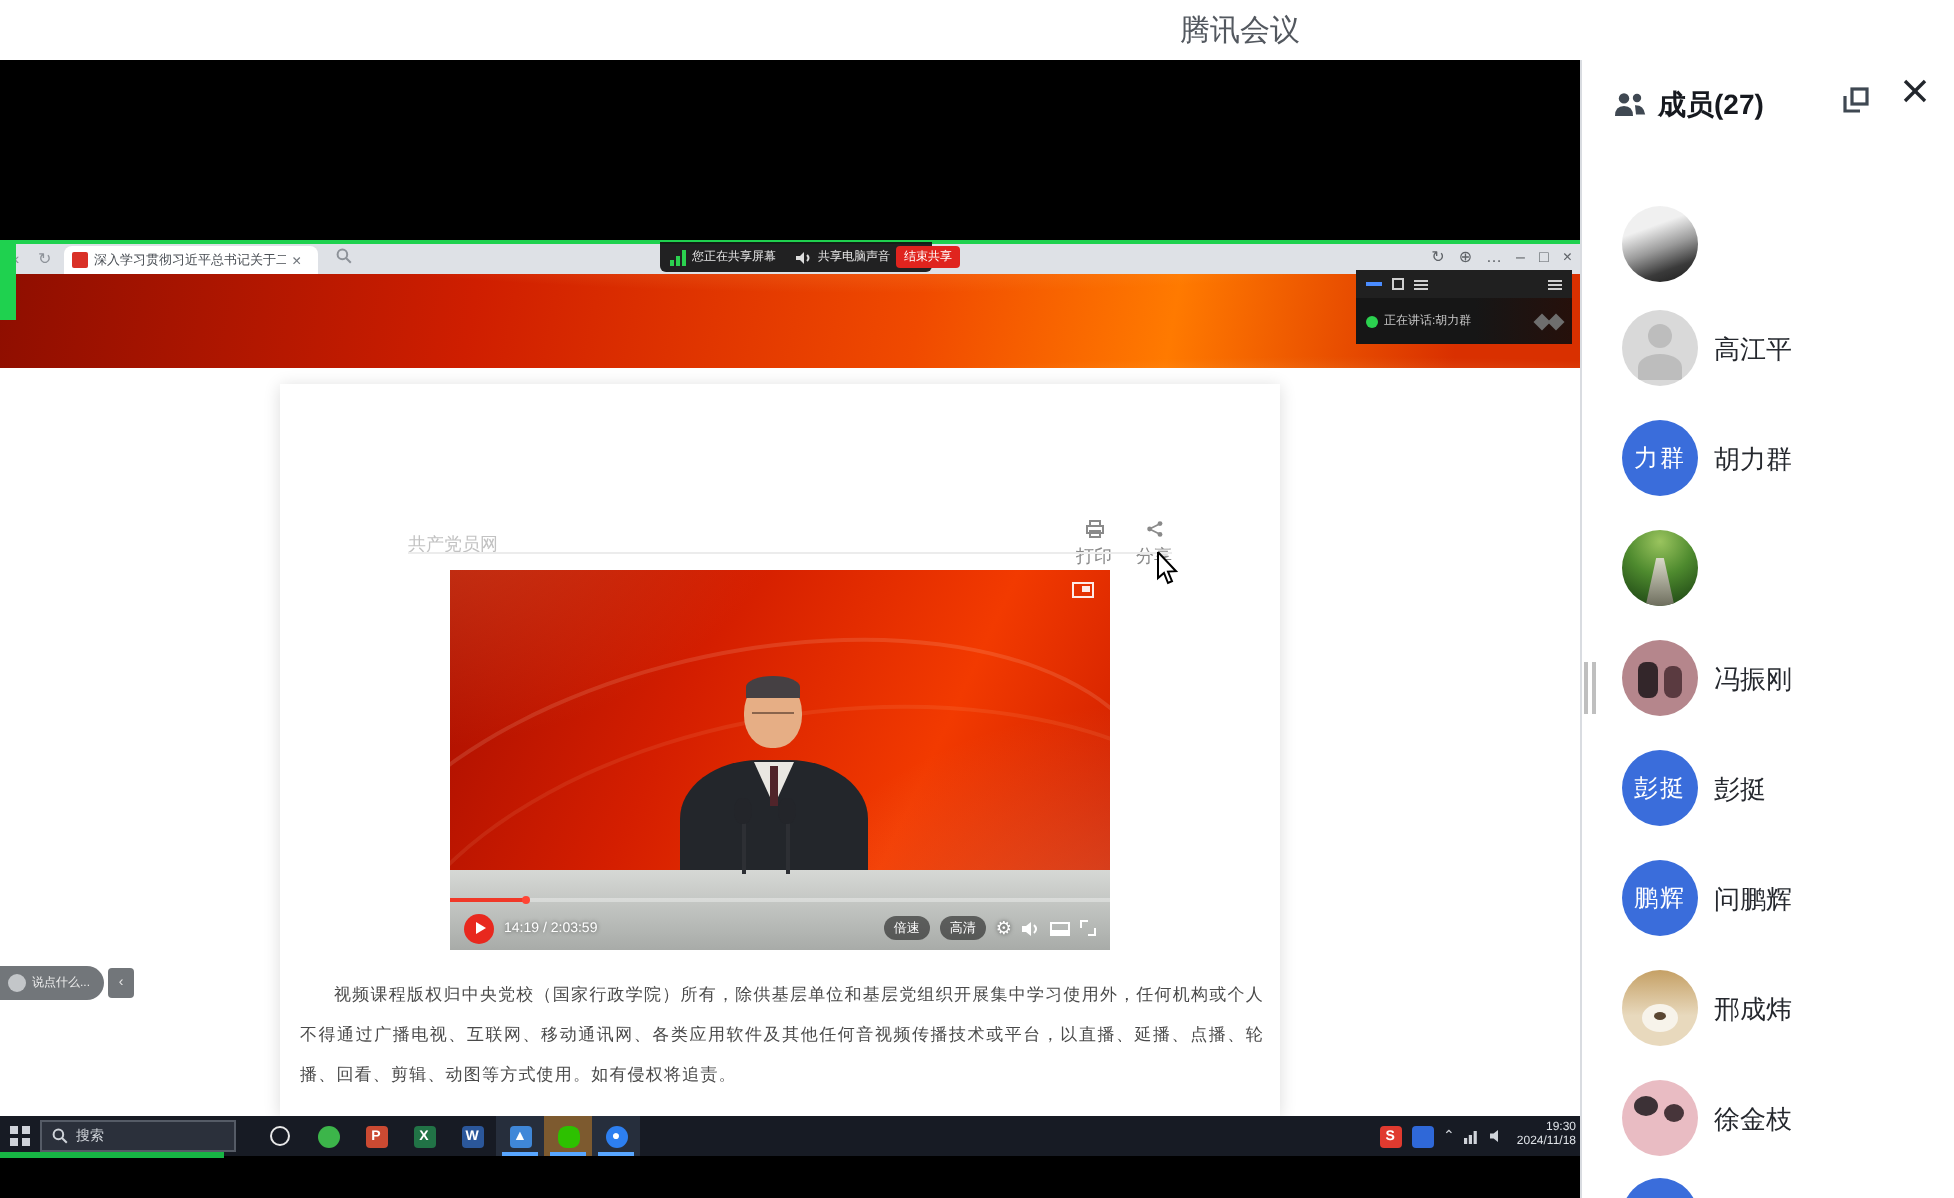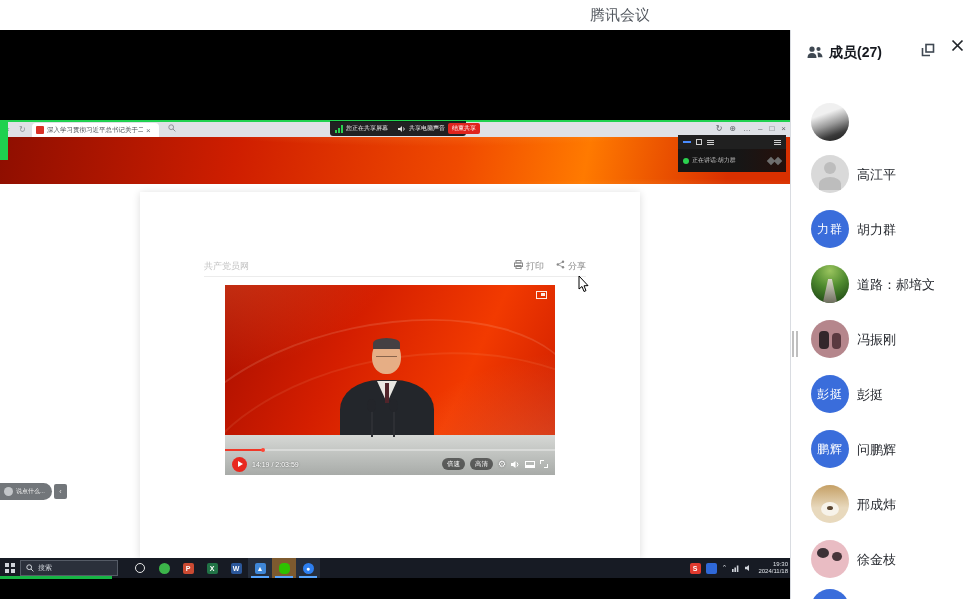--- a/index.html
+++ b/index.html
@@ -59,21 +59,21 @@
 
   
   .page { position:absolute; left:0; top:154px; width:790px; height:374px; background:#fff; z-index:1; }
   .card { position:absolute; left:140px; top:162px; width:500px; height:366px; background:#fff;
           box-shadow:0 1px 8px rgba(0,0,0,.14); z-index:2; }
   .article-title { position:absolute; left:64px; top:16px; width:386px; font-size:14.5px; font-weight:bold;
                    color:#1a1a1a; line-height:1.55; letter-spacing:.3px; }
   .meta { position:absolute; left:64px; top:68px; width:382px; display:flex; align-items:center;
           font-size:9px; color:#c2c2c2; }
   .meta-actions { margin-left:auto; display:flex; gap:12px; color:#8a8a8a; align-items:center; }
-  .meta-actions .act { display:flex; gap:3px; align-items:flex-start; }
+  .meta-actions .act { display:flex; gap:3px; align-items:center;flex-direction:column; }
   .meta-rule { position:absolute; left:64px; top:84px; width:382px; height:1px; background:#ececec; }
 
   
   .video { position:absolute; left:225px; top:255px; width:330px; height:190px; overflow:hidden; z-index:3;
     background:
       radial-gradient(150% 190% at 110% 120%, rgba(255,200,140,.22) 20%, rgba(255,200,140,0) 45%),
       radial-gradient(120% 160% at -10% -40%, rgba(255,120,60,.35) 20%, rgba(255,120,60,0) 55%),
       linear-gradient(115deg,#a80e00,#d41e00 35%,#f23a00 68%,#c81800); }
   .swoosh { position:absolute; border:2px solid rgba(255,230,200,.14); border-radius:50%; }
   .sw1 { width:420px; height:220px; left:-60px; top:40px; transform:rotate(-12deg); }
@@ -325,20 +325,21 @@
           <svg width="9" height="9" viewBox="0 0 9 9">
               <polygon points="0,3 2,3 4.5,1 4.5,8 2,6 0,6" fill="#fff"></polygon>
               <path d="M6 2.5 Q8 4.5 6 6.5" stroke="#fff" stroke-width="1" fill="none"></path>
             </svg>
         </span>
         <span class="theater-ico"></span>
         <span class="fs-ico"></span>
       </div>
     </div>
 
+    <div class="copyright">视频课程版权归中央党校（国家行政学院）所有，除供基层单位和基层党组织开展集中学习使用外，任何机构或个人不得通过广播电视、互联网、移动通讯网、各类应用软件及其他任何音视频传播技术或平台，以直播、延播、点播、轮播、回看、剪辑、动图等方式使用。如有侵权将追责。</div>
 
     <div class="chat-pill">
       <span class="cp-main">
         <span class="cp-face"></span>
         <span class="cp-text">说点什么...</span>
       </span>
       <span class="cp-collapse">‹</span>
     </div>
 
     <div class="taskbar">
@@ -450,21 +451,20 @@
         <div class="member-row" style="top: 117px;">
           <div class="av av-default"></div>
           <span class="name">高江平</span>
         </div>
         <div class="member-row" style="top: 172px;">
           <div class="av av-initials">力群</div>
           <span class="name">胡力群</span>
         </div>
         <div class="member-row" style="top: 227px;">
           <div class="av av-photo-road"></div>
-          <span class="name">道路：郝培文</span>
         </div>
         <div class="member-row" style="top: 282px;">
           <div class="av av-photo-family"></div>
           <span class="name">冯振刚</span>
         </div>
         <div class="member-row" style="top: 337px;">
           <div class="av av-initials">彭挺</div>
           <span class="name">彭挺</span>
         </div>
         <div class="member-row" style="top: 392px;">

